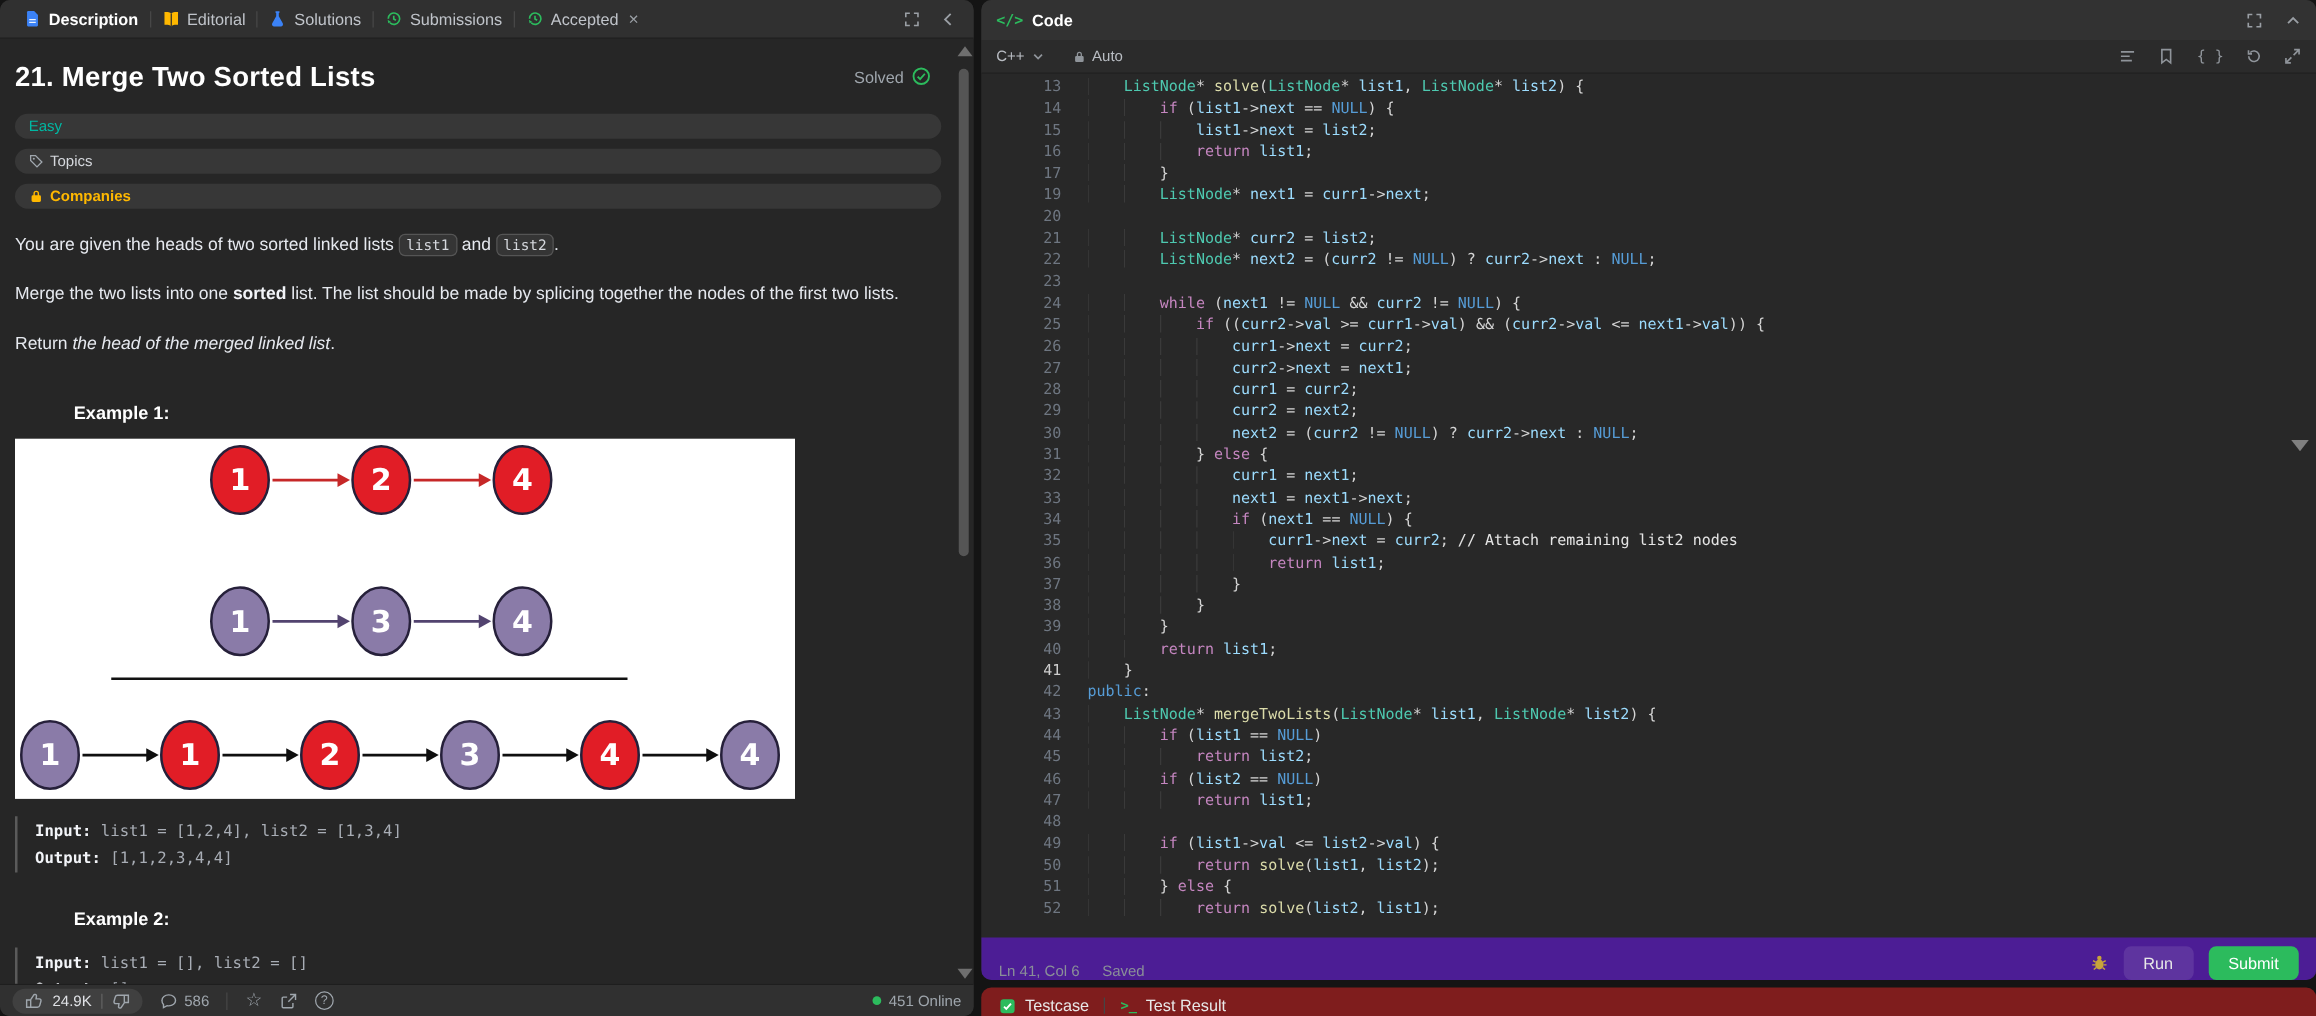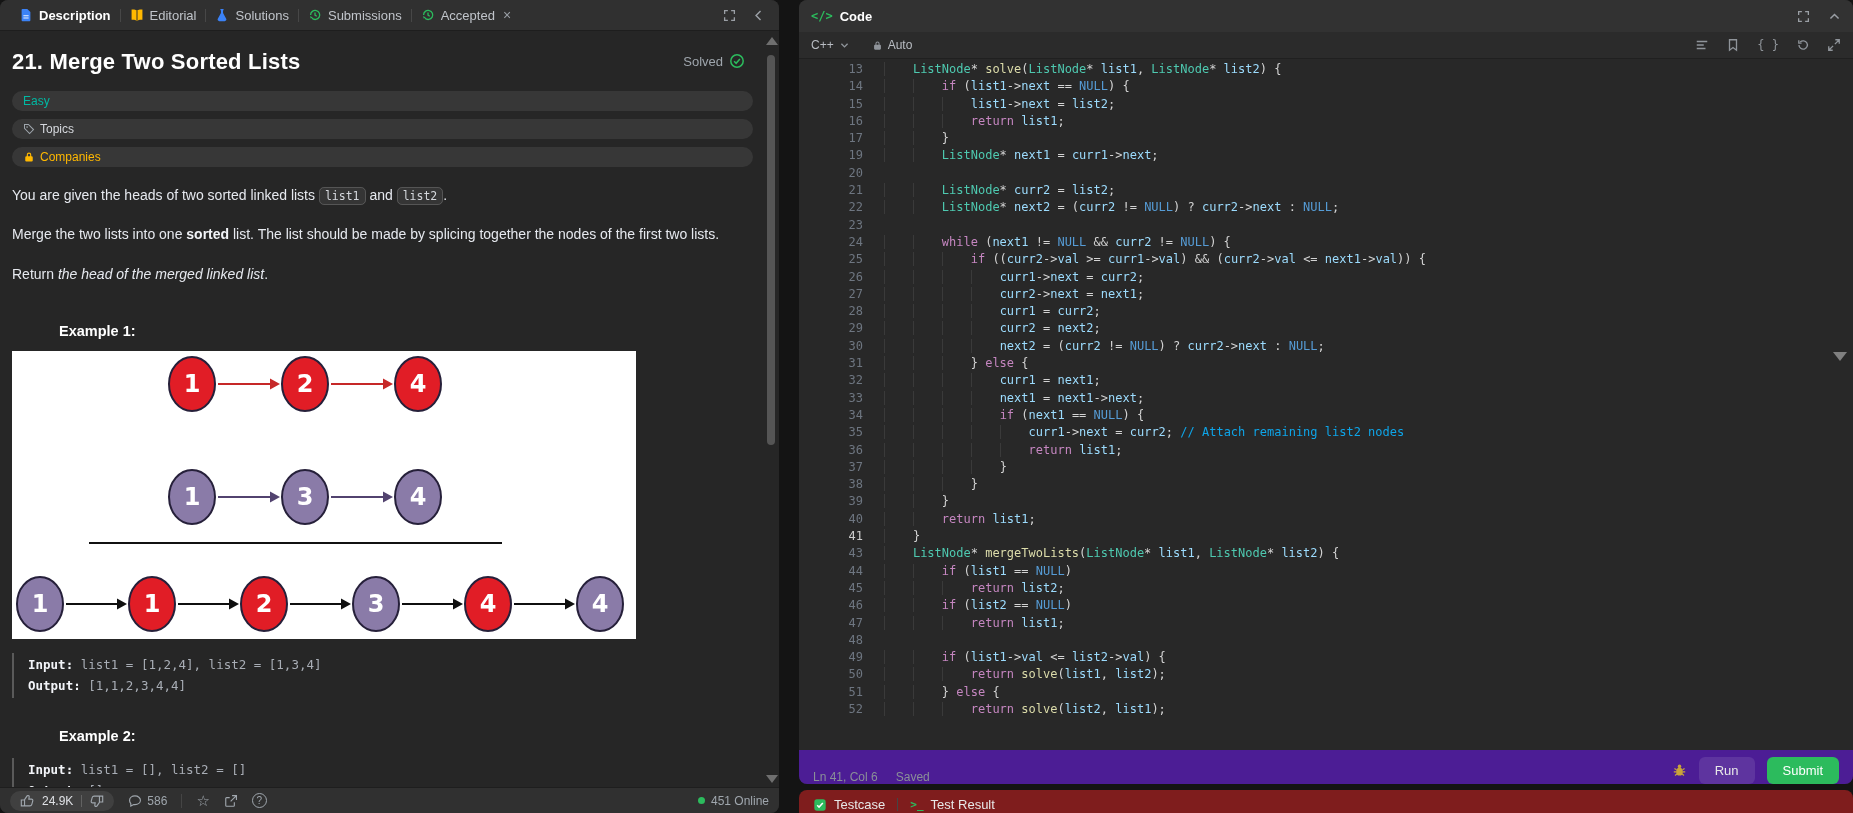--- a/index.html
+++ b/index.html
@@ -1,18 +1,18 @@
 <!DOCTYPE html>
 <html><head>
 <meta charset="utf-8">
 <style>
   * { box-sizing: border-box; margin: 0; padding: 0; }
   html,body { width:1853px; height:813px; overflow:hidden; background:#141414;
               font-family:"Liberation Sans", sans-serif; }
-  .page { position:relative; width:1853px; height:813px; display:flex; gap:20px; }
+  .page { position:relative; width:1853px; height:813px; display:flex; gap:6px; }
 
   
   .panel { background:#262626; border-radius:8px; overflow:hidden; }
 
   
   .left-panel { width:779px; height:813px; display:flex; flex-direction:column; position:relative; }
   .tabbar { height:31px; background:#303030; display:flex; align-items:center;
             padding:0 10px; flex:none; border-bottom:1px solid #1e1e1e; }
   .tabs { display:flex; align-items:center; height:100%; flex:1; min-width:0; }
   .tab { display:flex; align-items:center; gap:6px; padding:0 9px; height:100%;
@@ -29,21 +29,21 @@
   .title-row { display:flex; align-items:flex-start; justify-content:space-between; margin-top:18px; }
   .prob-title { font-size:22px; font-weight:bold; color:#ffffff; letter-spacing:.2px; }
   .solved { display:flex; align-items:center; gap:6px; font-size:13px; color:#9fa6ad; margin-top:4px; margin-right:8px; }
   .solved .ticon{ width:16px; height:16px; }
 
   .badges { display:flex; gap:8px; margin-top:16px;flex-direction:column; }
   .badge { display:inline-flex; align-items:center; gap:5px; background:rgba(255,255,255,.08);
            border-radius:999px; padding:3px 11px; font-size:12px; cursor:pointer; }
   .badge-easy { color:#00b8a3; }
   .badge-topics { color:#d5d8dd; }
-  .badge-companies { color:#ffb800; }
+  .badge-companies { color:#ffb800;font-weight:bold; }
   .badge .ticon { width:12px; height:12px; }
 
   .desc p { font-size:14px; line-height:1.6; color:#e6e9ef; margin-top:17px; }
   .desc b { font-weight:bold; color:#f2f4f8; }
   .desc i { font-style:italic; }
   code.ipill { font-family:"DejaVu Sans Mono", monospace; font-size:11.5px;
                background:rgba(255,255,255,.07); border:1px solid rgba(255,255,255,.16);
                border-radius:5px; padding:1px 5px; color:#d5d8dd; white-space:nowrap; }
 
   .ex-h { font-size:14.5px; font-weight:bold; color:#ffffff; margin-top:30px;margin-left:47px; }
@@ -100,21 +100,21 @@
   .braces-glyph { font-family:"DejaVu Sans Mono", monospace; font-size:12px; cursor:pointer; }
 
   .editor { flex:1; overflow:hidden; padding-top:2px; position:relative; cursor:text;margin-left:39px; }
   .code-line { display:flex; height:17.3px; font-family:"DejaVu Sans Mono", monospace;
                font-size:12px; line-height:17.3px; }
   .ln { width:46px; flex:none; text-align:right; padding-right:21px; color:#6e7681; user-select:none; }
   .code-line.current .ln { color:#cccccc; }
   .ctext { white-space:pre; color:#d4d4d4; }
   .ctext i { font-style:normal; }
   .tT { color:#4ec9b0; } .tF { color:#dcdcaa; } .tK { color:#c586c0; }
-  .tC { color:#569cd6; } .tV { color:#9cdcfe; } .tM { color:#0ea5e9; }
+  .tC { color:#569cd6; } .tV { color:#9cdcfe; } .tM { color:#e5e5e5; }
   .ind { box-shadow: inset 1px 0 0 #3a3a3a; }
   .scroll-dn-ind { position:absolute; right:6px; top:352px; width:0; height:0;
       border-left:7px solid transparent; border-right:7px solid transparent;
       border-top:9px solid #808080; }
 
   .statusbar { height:34px; flex:none; display:flex; align-items:flex-end; padding:0 14px;
                background:#4c1d95; color:#8a8f98; font-size:12px; }
   .sb-saved { margin-left:18px; }
   .sb-right { margin-left:auto; display:flex; align-items:center; gap:12px; }
   .btn { border:none; border-radius:6px; font-size:13px; font-weight:500; padding:6px 16px;
@@ -516,20 +516,24 @@
           </div>
           <div class="code-line">
             <span class="ln">40</span>
             <span class="ctext"><span class="ind">    </span><span class="ind">    </span><i class="tK">return</i> <i class="tV">list1</i>;</span>
           </div>
           <div class="code-line current">
             <span class="ln">41</span>
             <span class="ctext"><span class="ind">    </span>}</span>
           </div>
           <div class="code-line">
+            <span class="ln">42</span>
+            <span class="ctext"><i class="tC">public</i>:</span>
+          </div>
+          <div class="code-line">
             <span class="ln">43</span>
             <span class="ctext"><span class="ind">    </span><i class="tT">ListNode</i>* <i class="tF">mergeTwoLists</i>(<i class="tT">ListNode</i>* <i class="tV">list1</i>, <i class="tT">ListNode</i>* <i class="tV">list2</i>) {</span>
           </div>
           <div class="code-line">
             <span class="ln">44</span>
             <span class="ctext"><span class="ind">    </span><span class="ind">    </span><i class="tK">if</i> (<i class="tV">list1</i> == <i class="tC">NULL</i>)</span>
           </div>
           <div class="code-line">
             <span class="ln">45</span>
             <span class="ctext"><span class="ind">    </span><span class="ind">    </span><span class="ind">    </span><i class="tK">return</i> <i class="tV">list2</i>;</span>

